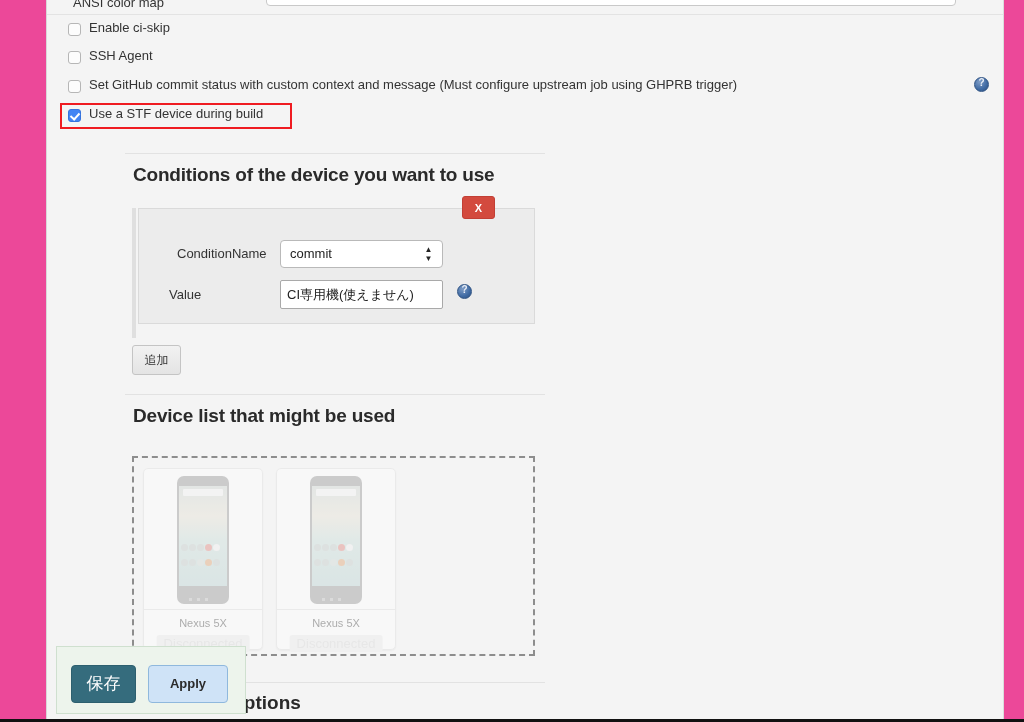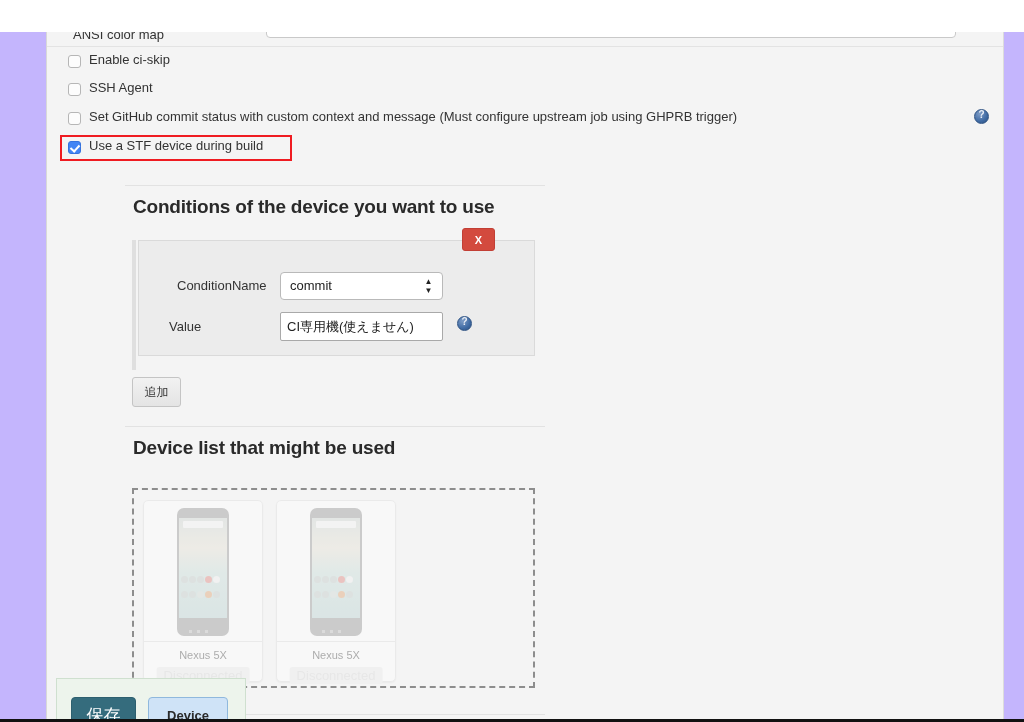--- a/index.html
+++ b/index.html
@@ -4,21 +4,21 @@
 <style>
   html,body{margin:0;padding:0;}
   body{
     width:1024px;height:722px;overflow:hidden;
     background:#ffffff;
     font-family:"Liberation Sans","DejaVu Sans",sans-serif;
     font-size:13px;color:#333;
     position:relative;
   }
   
-  #page-root{position:absolute;inset:0;background:#c4b5fd;margin-top:32px;}
+  #page-root{position:absolute;inset:0;background:#ec4899;}
   #content-pane{
     position:absolute;left:46px;top:0;width:958px;height:722px;
     background:#f4f4f4;
     border-left:1px solid #d8d8d8;
     border-right:1px solid #dcdcdc;
     box-sizing:border-box;
   }
   #bottom-rule{position:absolute;left:0;bottom:0;width:1024px;height:3px;background:#111;}
 
   
@@ -264,16 +264,16 @@
       <div class="dev-name">Nexus 5X</div>
       <div class="dev-status">Disconnected</div>
     </div>
 
     <div id="adv-divider"></div>
     <h2 id="adv-heading">Advanced Options</h2>
   </div>
 
   <div id="save-bar"></div>
   <div id="save-button">保存</div>
-  <div id="apply-button">Device</div>
+  <div id="apply-button">Apply</div>
 
   <div id="bottom-rule"></div>
 </div>
 
 </body></html>

